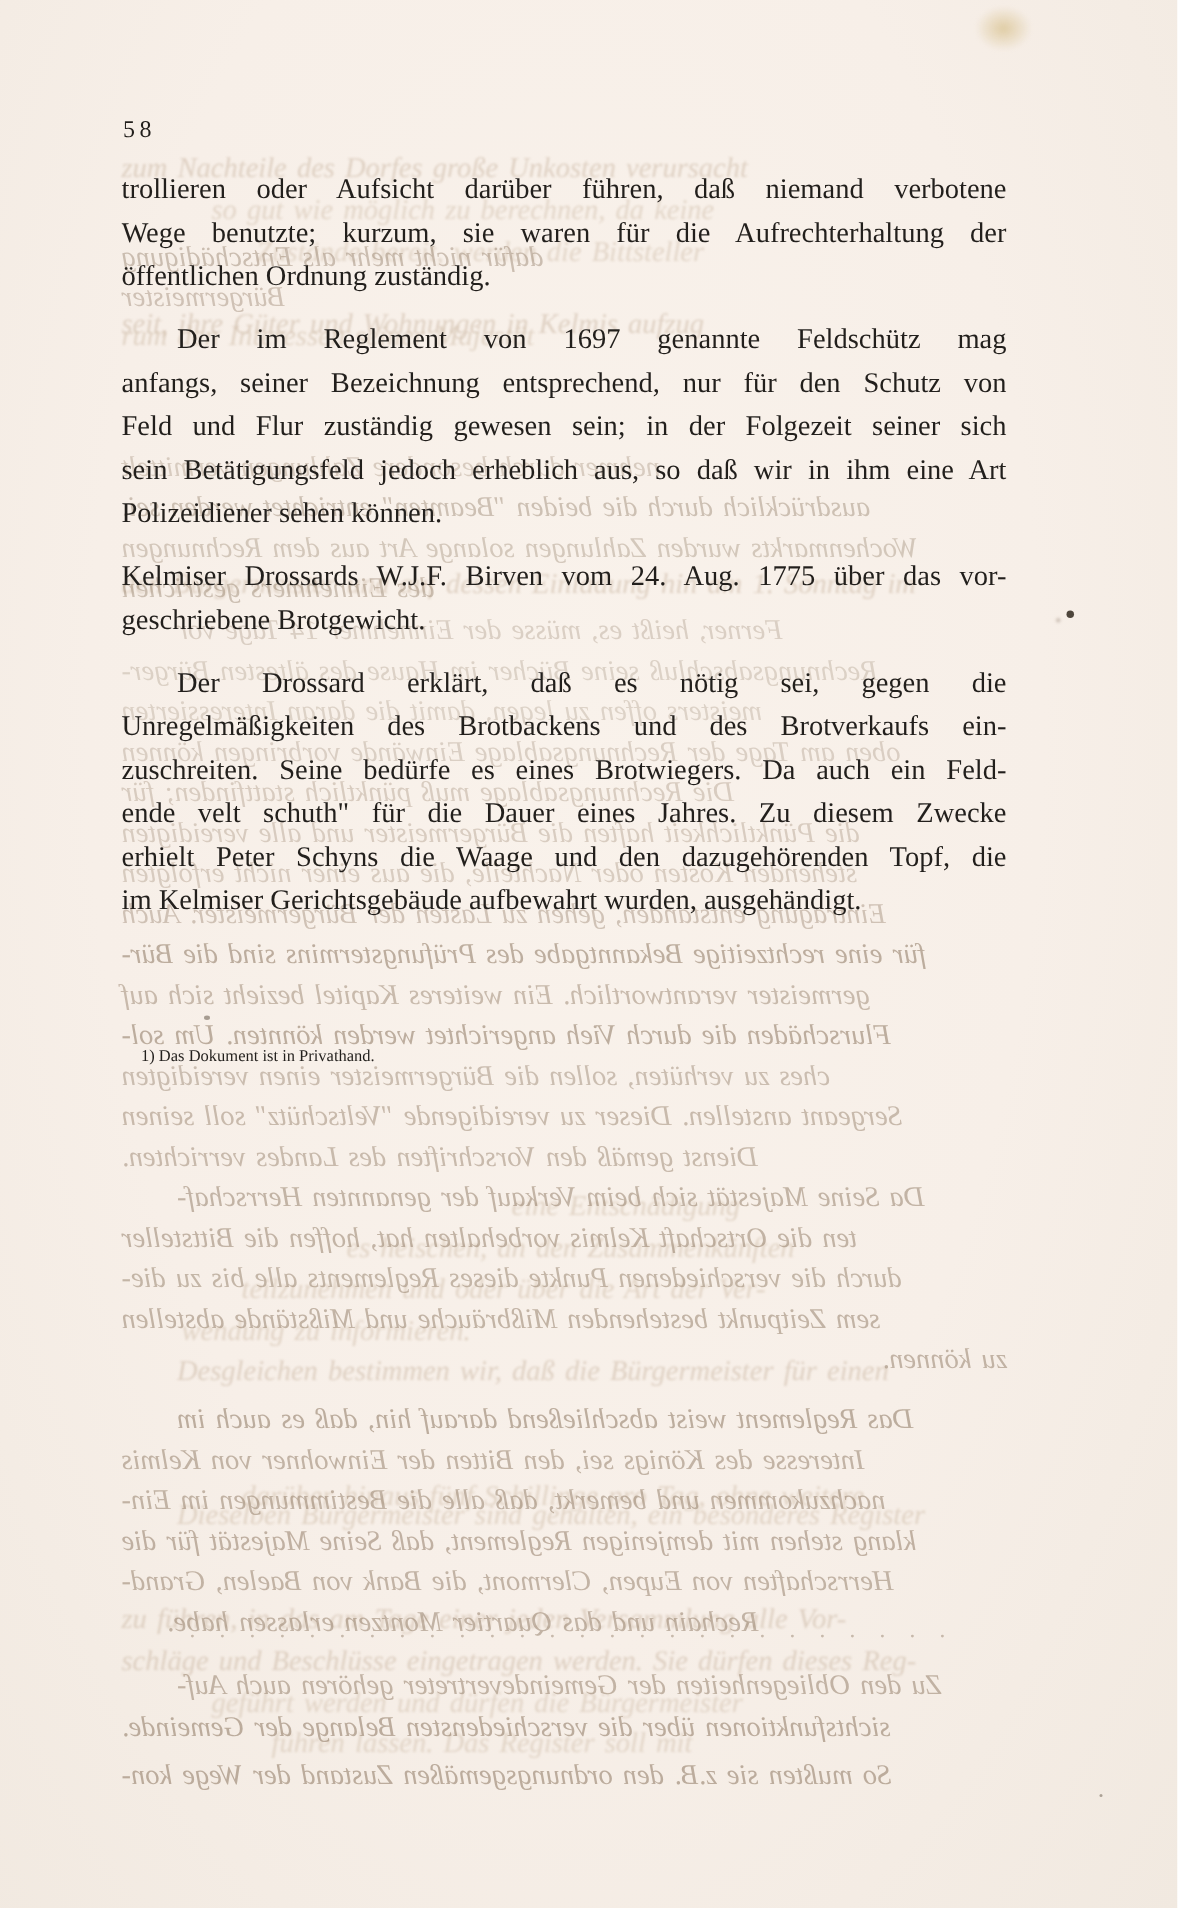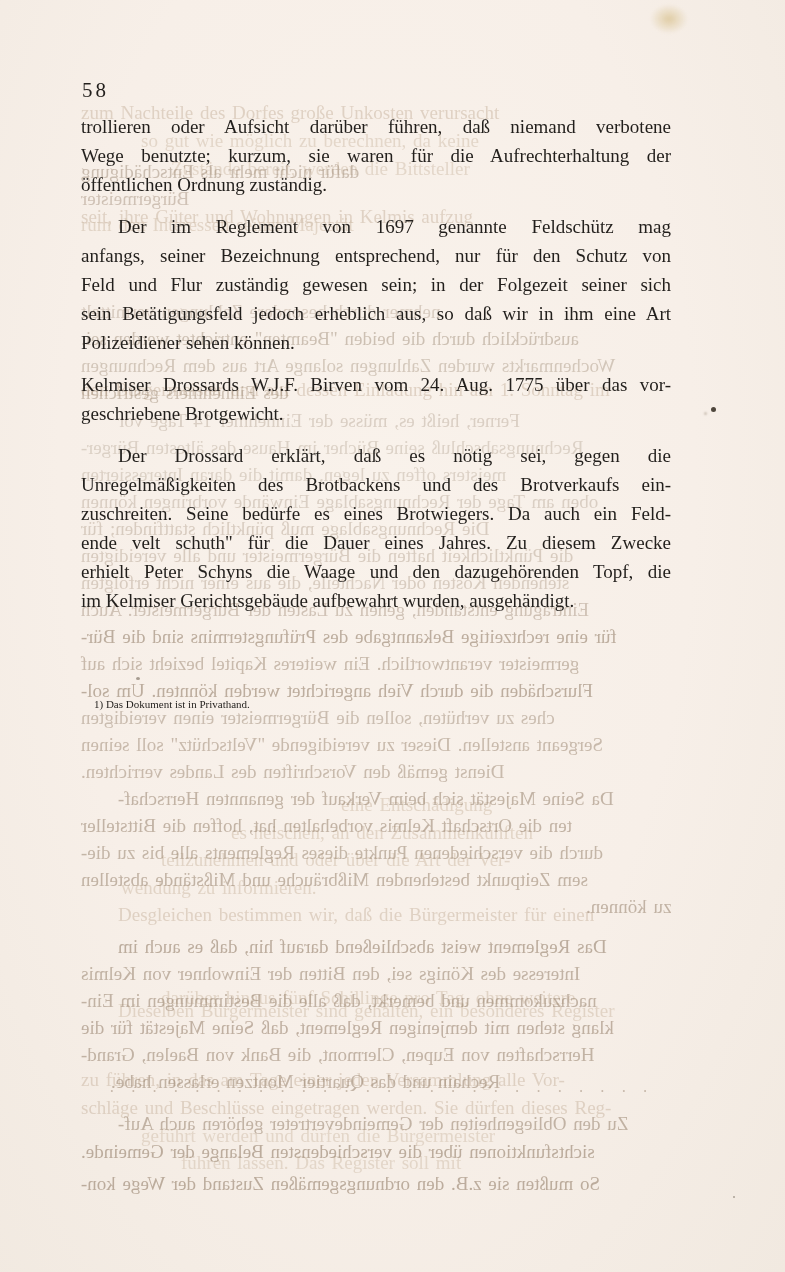--- a/index.html
+++ b/index.html
@@ -8,21 +8,21 @@
     font-family:"Liberation Serif","DejaVu Serif",serif;
   }
   .page {
     position:relative; width:785px; height:1272px; overflow:hidden;
     background:
       radial-gradient(ellipse at 48% 38%, #f9f2eb 0%, #f7efe8 55%, #f1e9e0 100%);
   }
   
   .pageno {
     position:absolute; left:82px; top:78px;
-    font-size:21px; letter-spacing:3px; color:var(--ink);
+    font-size:16px; letter-spacing:3px; color:var(--ink);
   }
   .textblock {
     position:absolute; left:81px; top:112px; width:590px;
     color:var(--ink);
     font-size:19px; line-height:29px;
   }
   .para + .para { margin-top:13px; }
   .line {
     text-align:justify; text-align-last:justify;
     max-height:29px; overflow:hidden;
@@ -33,21 +33,21 @@
     position:absolute; left:94px; top:698px; width:560px;
     font-size:11px; color:var(--ink);
   }
   
   .ghost {
     position:absolute; left:81px; top:0; width:590px; height:1272px;
     pointer-events:none;
   }
   .gline {
     position:absolute; white-space:nowrap;
-    font-size:19px; line-height:24px; word-spacing:2px;
+    font-size:19px; line-height:24px; word-spacing:2px;font-style:italic;
   }
   .ghost-mirrored .gline { transform:scaleX(-1); filter:blur(0.35px); }
   .ghost-mirrored .gline.center {
     left:50%; transform:translateX(-50%) scaleX(-1);
     letter-spacing:5px; font-size:16px;
   }
   .ghost-faint .gline { filter:blur(0.55px); }
   
   .stain {
     position:absolute; left:650px; top:4px; width:38px; height:30px;

